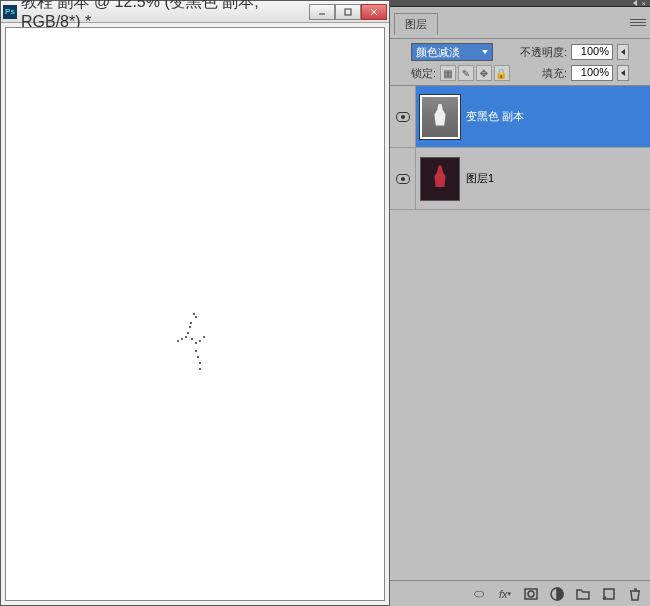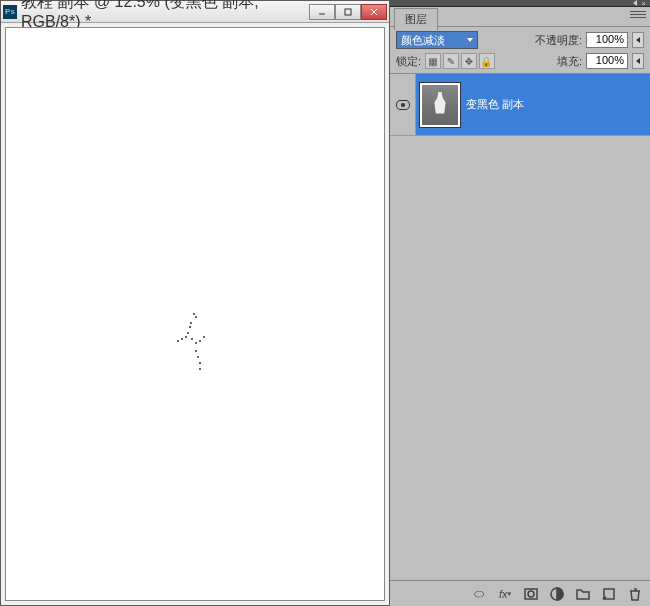--- a/index.html
+++ b/index.html
@@ -20,26 +20,26 @@
 
 .statusbar { height: 20px; background: #e8e8e8; border-top: 1px solid #aaa; display: flex; align-items: center; padding: 0 4px; gap: 6px; font-size: 11px; color: #333; }
 .status-field { border: 1px inset #ccc; background: #fff; padding: 1px 6px; }
 .status-tri { width: 0; height: 0; border-left: 4px solid transparent; border-right: 4px solid transparent; border-top: 5px solid #555; }
 
 .panel-wrap { flex: 1; background: #535353; display: flex; flex-direction: column; }
 .panel-top-strip { height: 7px; background: #535353; border-bottom: 1px solid #2a2a2a; display: flex; justify-content: flex-end; align-items: center; padding-right: 4px; gap: 4px; }
 .panel-top-strip .tri { width: 0; height: 0; border-top: 3px solid transparent; border-bottom: 3px solid transparent; border-right: 4px solid #ccc; }
 .panel-top-strip .x { color: #ccc; font-size: 8px; cursor: pointer; }
 
-.panel-tabs { height: 20px; background: #bfbfbf; display: flex; align-items: flex-start; padding-left: 4px; border-bottom: 1px solid #888; }
+.panel-tabs { height: 32px; background: #bfbfbf; display: flex; align-items: center; padding-left: 4px; border-bottom: 1px solid #888; }
 .panel-tab { background: #bfbfbf; padding: 3px 10px; font-size: 11px; color: #333; border: 1px solid #888; border-bottom: none; position: relative; top: 1px; }
 .panel-menu-btn { margin-left: auto; margin-right: 4px; width: 16px; height: 14px; display: flex; flex-direction: column; justify-content: center; gap: 2px; cursor: pointer; }
 .panel-menu-btn span { height: 1px; background: #555; }
 
-.panel-options { background: #bfbfbf; padding: 4px 6px; display: flex; flex-direction: column; gap: 4px; border-bottom: 1px solid #888; }
+.panel-options { background: #bfbfbf; padding: 4px 21px; display: flex; flex-direction: column; gap: 4px; border-bottom: 1px solid #888; }
 .opt-row { display: flex; align-items: center; gap: 4px; }
 .blend-select { width: 82px; height: 18px; background: #4a7fc9; color: #fff; border: 1px solid #555; padding: 0 4px; display: flex; align-items: center; justify-content: space-between; font-size: 11px; }
 .blend-select .dd { width: 0; height: 0; border-left: 3px solid transparent; border-right: 3px solid transparent; border-top: 4px solid #fff; }
 .opt-label { color: #333; font-size: 11px; }
 .pct-input { width: 42px; height: 16px; background: #fff; border: 1px solid #777; text-align: right; padding: 0 3px; font-size: 11px; }
 .pct-arrow { width: 12px; height: 16px; border: 1px solid #888; background: #d8d8d8; display: flex; align-items: center; justify-content: center; }
 .pct-arrow .tri { width: 0; height: 0; border-top: 3px solid transparent; border-bottom: 3px solid transparent; border-right: 4px solid #333; }
 .lock-icons { display: flex; gap: 2px; }
 .lock-icon { width: 16px; height: 16px; border: 1px solid #999; background: #d0d0d0; display: flex; align-items: center; justify-content: center; font-size: 10px; color: #555; }
 
@@ -158,20 +158,29 @@
   <div class="layer-list" id="layer-list">
       <div class="layer-row selected">
         <div class="vis-col">
           <div class="eye"></div>
         </div>
         <div class="thumb gray">
           <div class="fig"></div>
         </div>
         <div class="layer-name">变黑色 副本</div>
       </div>
+      <div class="layer-row">
+        <div class="vis-col">
+          <div class="eye"></div>
+        </div>
+        <div class="thumb red">
+          <div class="fig"></div>
+        </div>
+        <div class="layer-name">图层1</div>
+      </div>
     </div>
   <div class="panel-footer">
     <div class="foot-icon">⬭</div>
     <div class="foot-icon">
         <i>fx</i>
         <span style="font-size:7px">▾</span>
       </div>
     <div class="foot-icon">
         <svg>
           <rect x="1" y="2" width="12" height="10"></rect>

